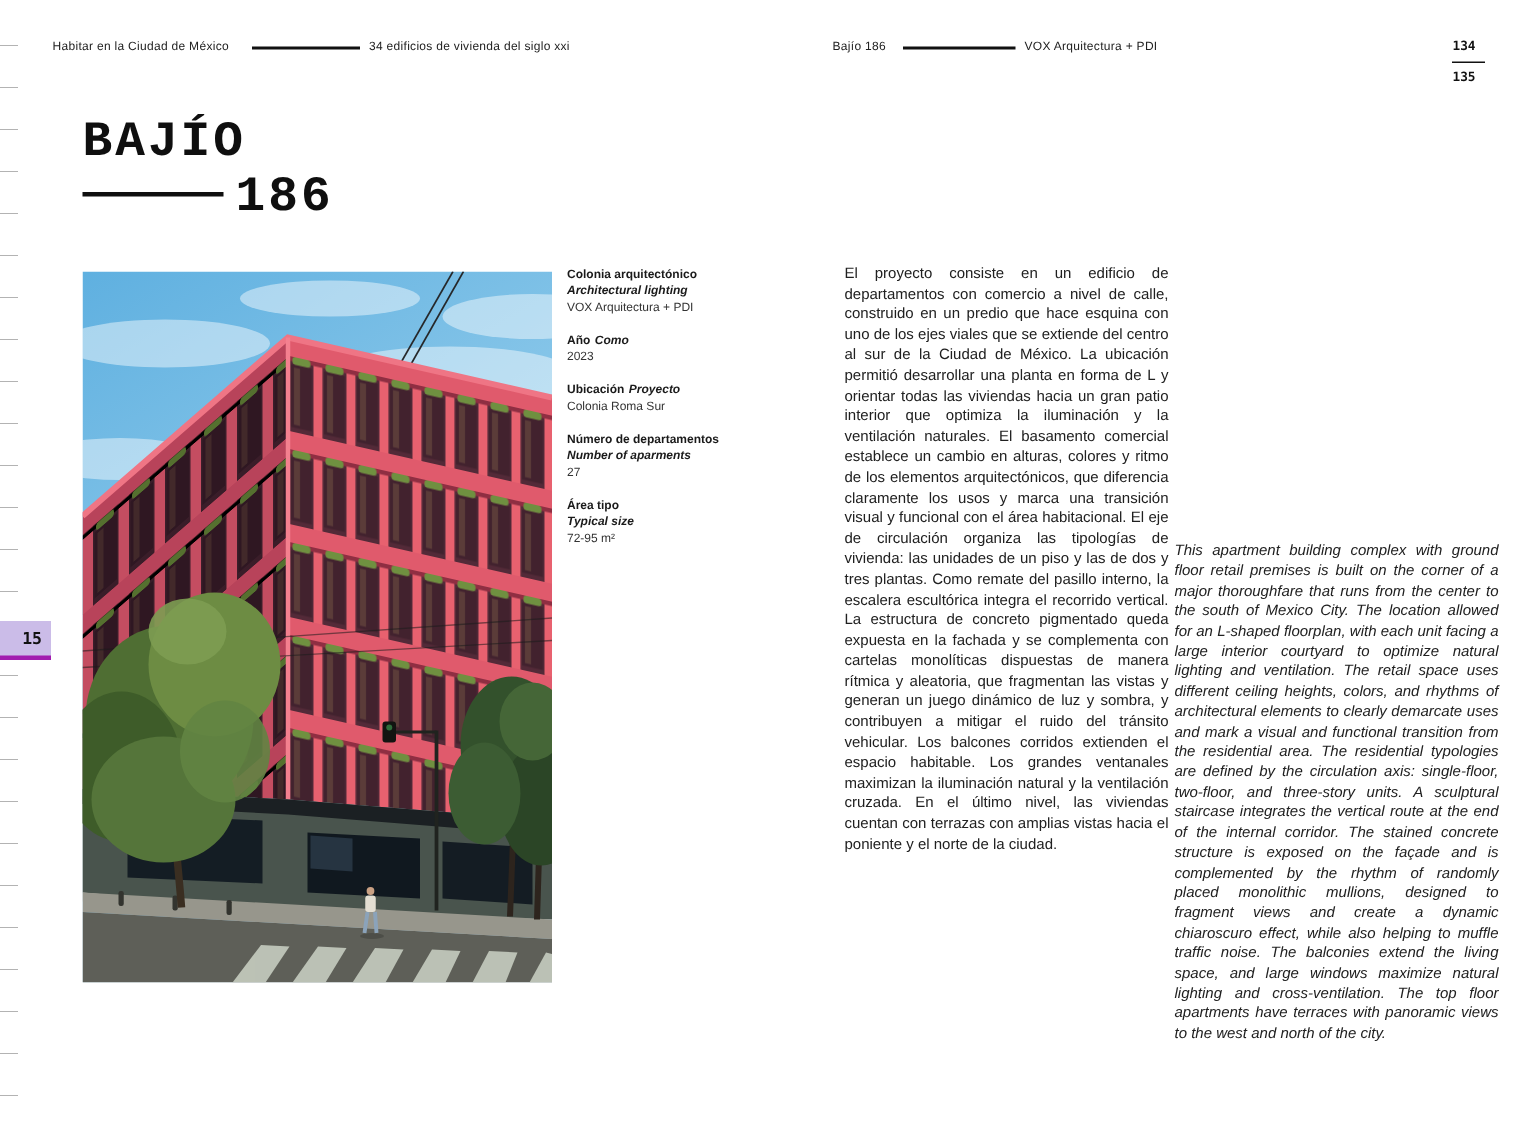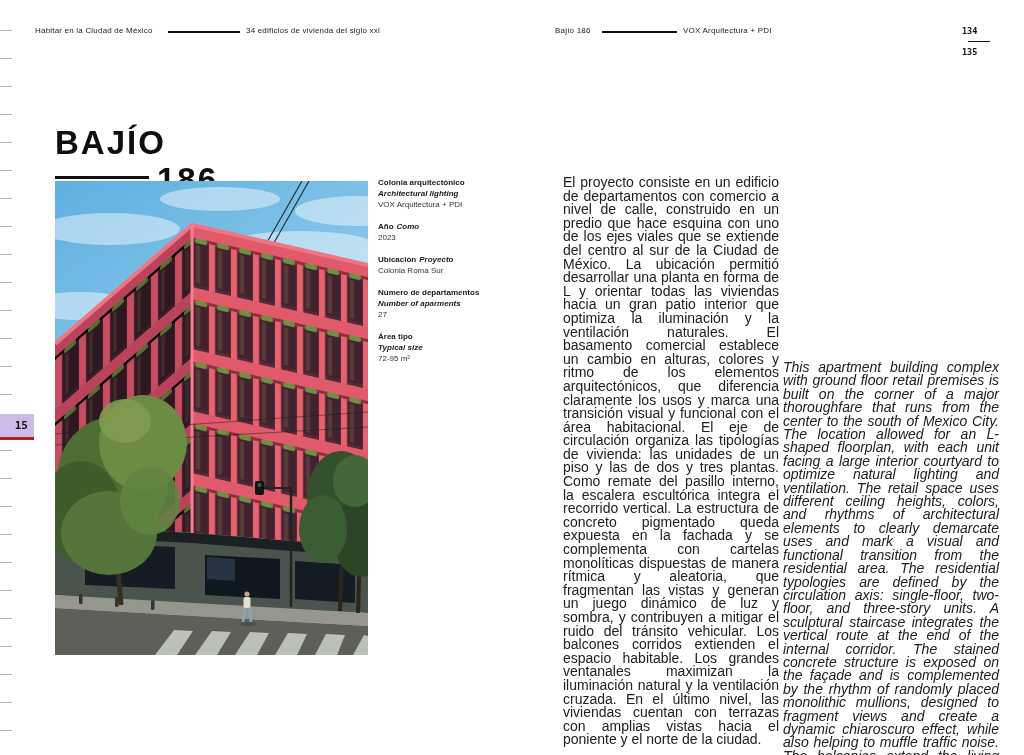--- a/index.html
+++ b/index.html
@@ -12,55 +12,55 @@
 
   
   .ruler-ticks{
     position:absolute;left:0;top:30px;width:12px;height:715px;
     background:repeating-linear-gradient(to bottom,#b3b3b3 0 1px,transparent 1px 28px);
   }
 
   
   .chapter-tab{
     position:absolute;left:0;top:414px;width:34px;height:26px;
-    background:#cbbce8;border-bottom:3px solid #b91c1c;
+    background:#cbbce8;border-bottom:3px solid #a21caf;
     display:flex;align-items:center;justify-content:flex-end;
     padding-right:6px;box-sizing:border-box;
     font-family:"DejaVu Sans Mono", monospace;font-weight:700;font-size:11px;color:#111;
   }
 
   
   .hdr{position:absolute;top:26px;font-size:8px;letter-spacing:.2px;color:#222;white-space:nowrap;}
   .hdr-rule{position:absolute;top:31px;height:2px;background:#111;}
-  .pagenum{position:absolute;right:34px;top:26px;width:28px;text-align:left;
+  .pagenum{position:absolute;right:34px;top:26px;width:28px;text-align:center;
     font-family:"DejaVu Sans Mono", monospace;font-size:8.5px;font-weight:700;color:#111;}
   .pagenum .pn-rule{border:none;border-top:1.5px solid #111;margin:5px 0 5px 6px;}
 
   
   .title-block{position:absolute;left:55px;top:78px;
-    font-family:Liberation Sans, sans-serif;font-weight:800;color:#0f0f0f;margin-top:48px;}
+    font-family:Liberation Mono, monospace;font-weight:800;color:#0f0f0f;}
   .title-line1{font-size:33px;letter-spacing:2px;line-height:1;}
   .title-line2{display:flex;align-items:center;margin-top:4px;}
   .title-underline{width:94px;height:3px;background:#0f0f0f;margin-bottom:4px;}
   .title-num{font-size:33px;letter-spacing:2px;line-height:1;margin-left:8px;}
 
   
   .photo{position:absolute;left:55px;top:181px;width:313px;height:474px;}
   .photo svg{display:block;}
 
   
   .meta{position:absolute;left:378px;top:177px;width:170px;font-size:8px;line-height:11px;}
   .meta-group{margin-bottom:11px;}
   .m-es{font-weight:700;color:#1a1a1a;}
   .m-en{font-weight:700;font-style:italic;color:#1a1a1a;}
   .m-inline .m-en{margin-left:3px;}
   .m-val{color:#333;}
 
   
-  .col{position:absolute;width:216px;font-size:14px;text-align:justify;color:#202020;}
+  .col{position:absolute;width:216px;font-size:10px;text-align:justify;color:#202020;}
   .col-es{left:563px;top:176px;line-height:13.6px;}
   .col-en{left:783px;top:361px;line-height:13.4px;font-style:italic;}
 </style>
 </head>
 <body>
 
 <div class="page">
 
   <div class="ruler-ticks"></div>
 

